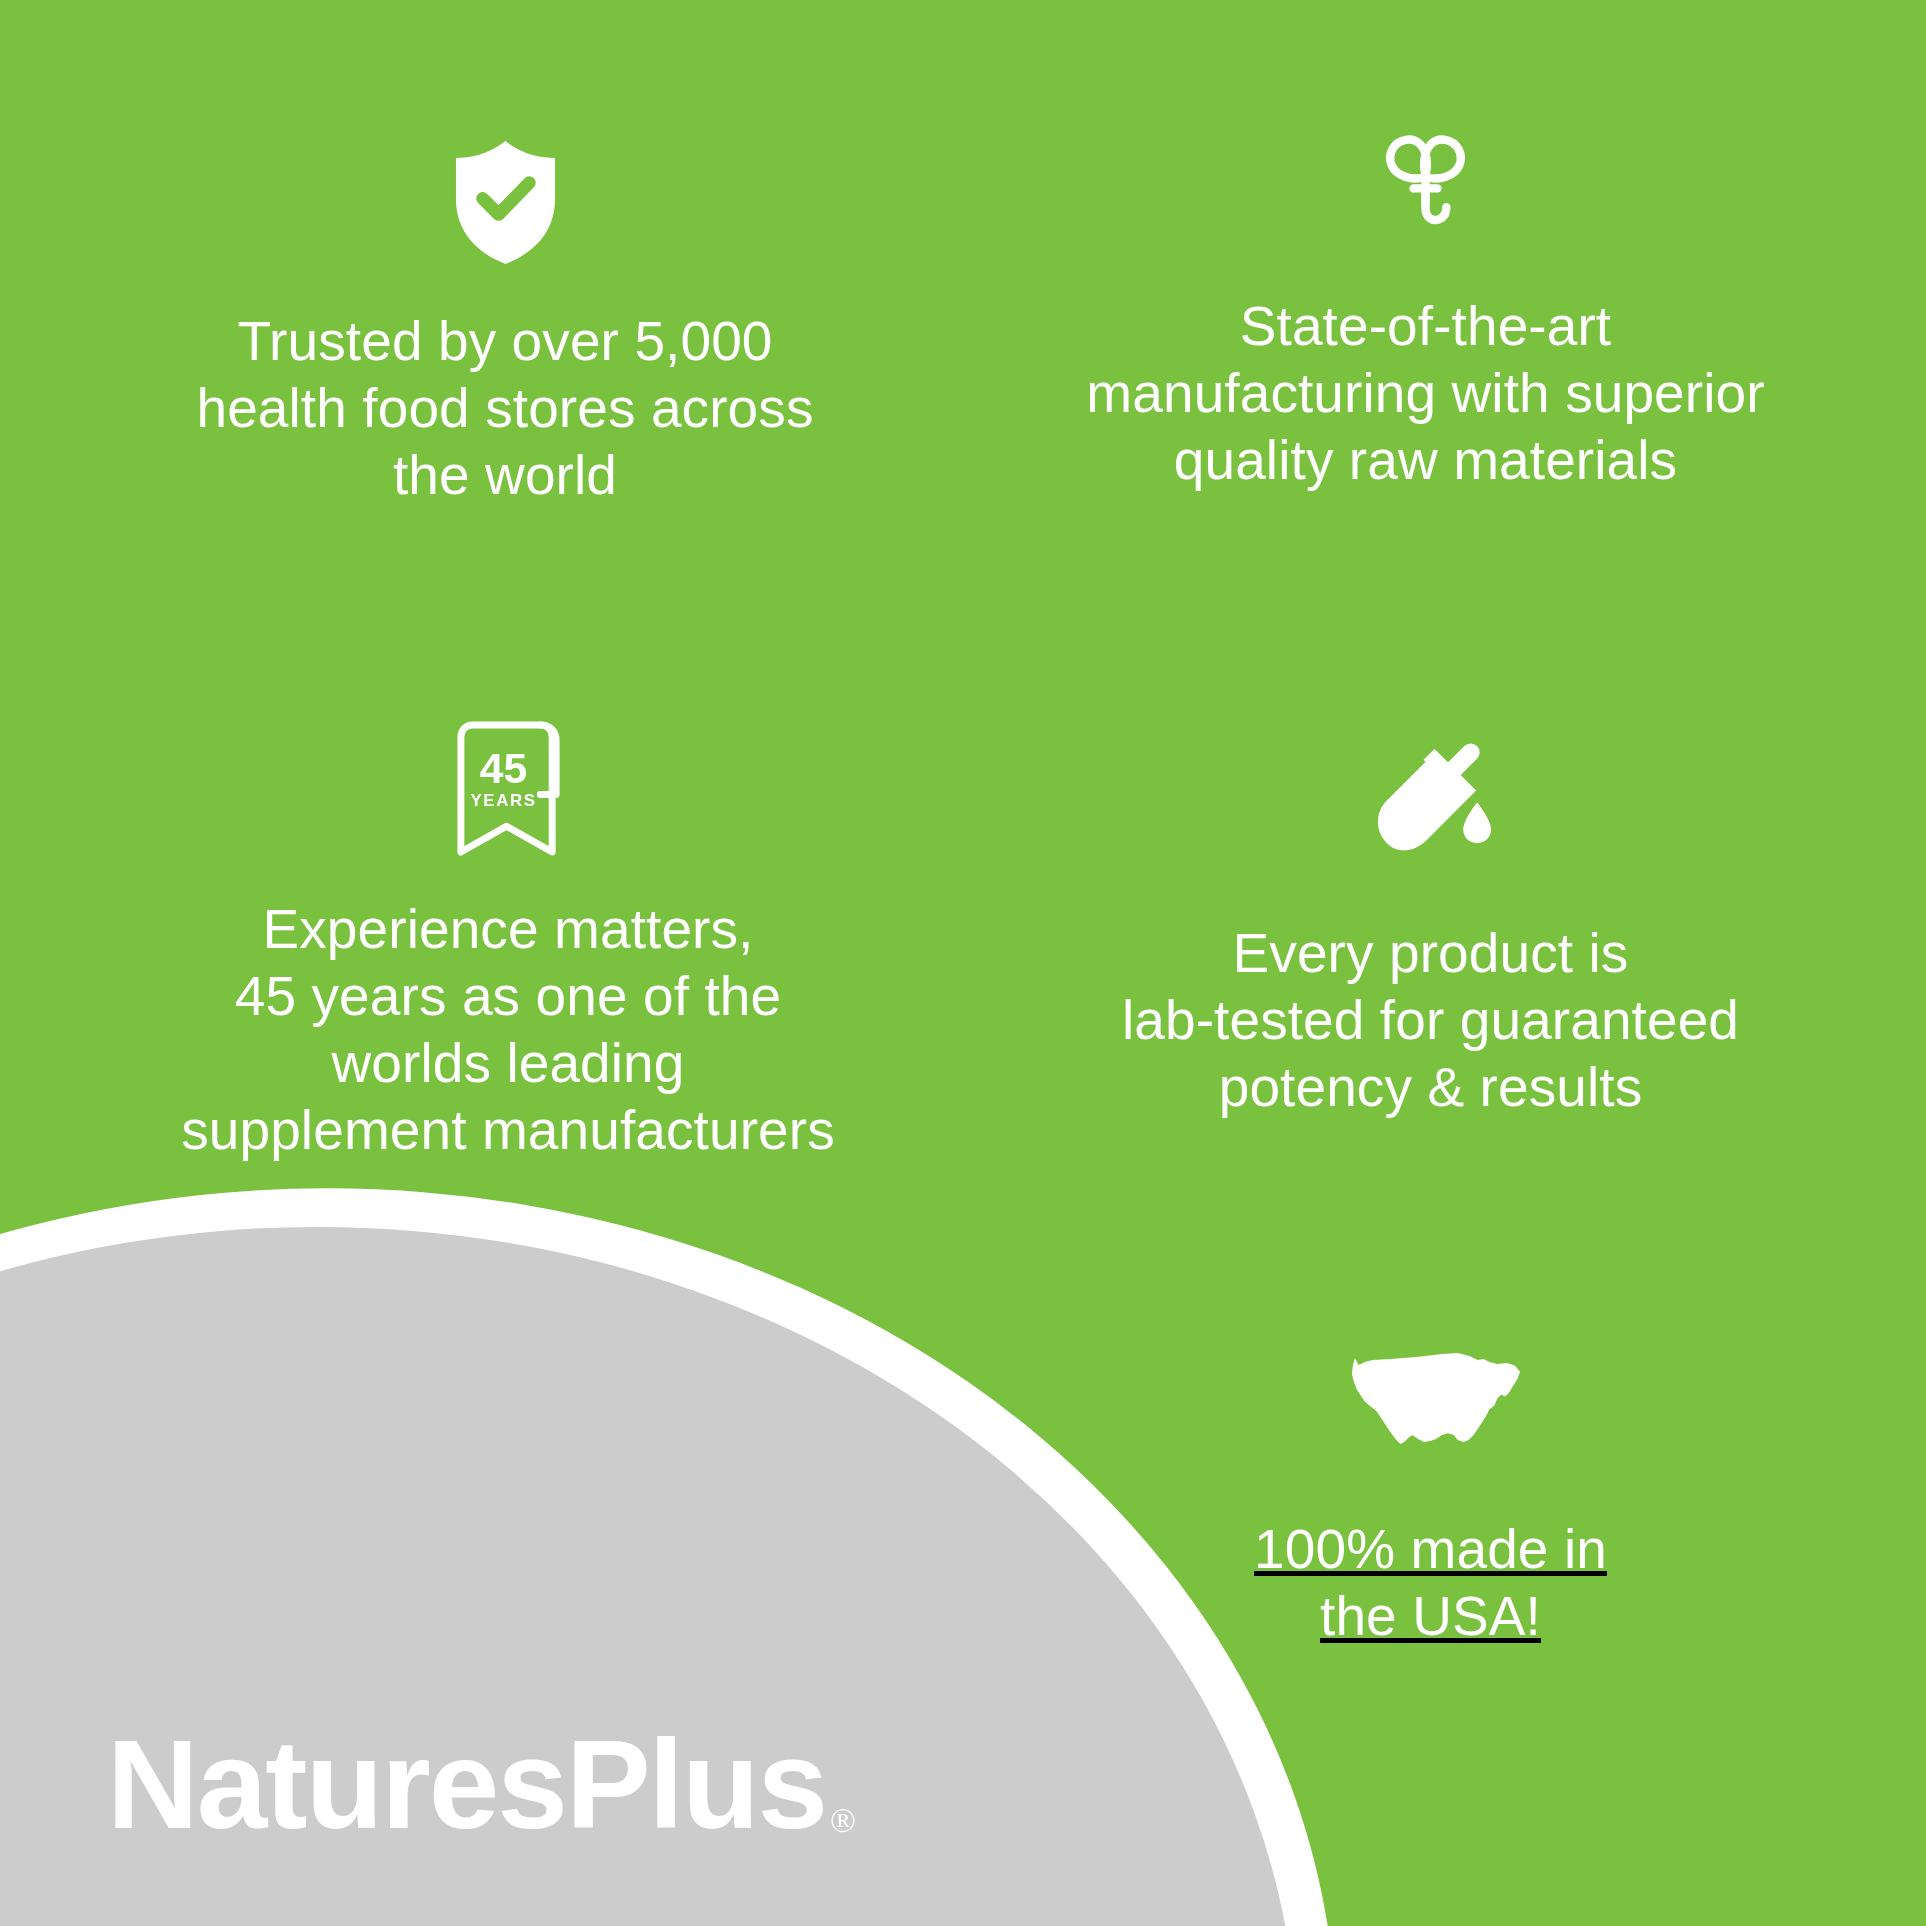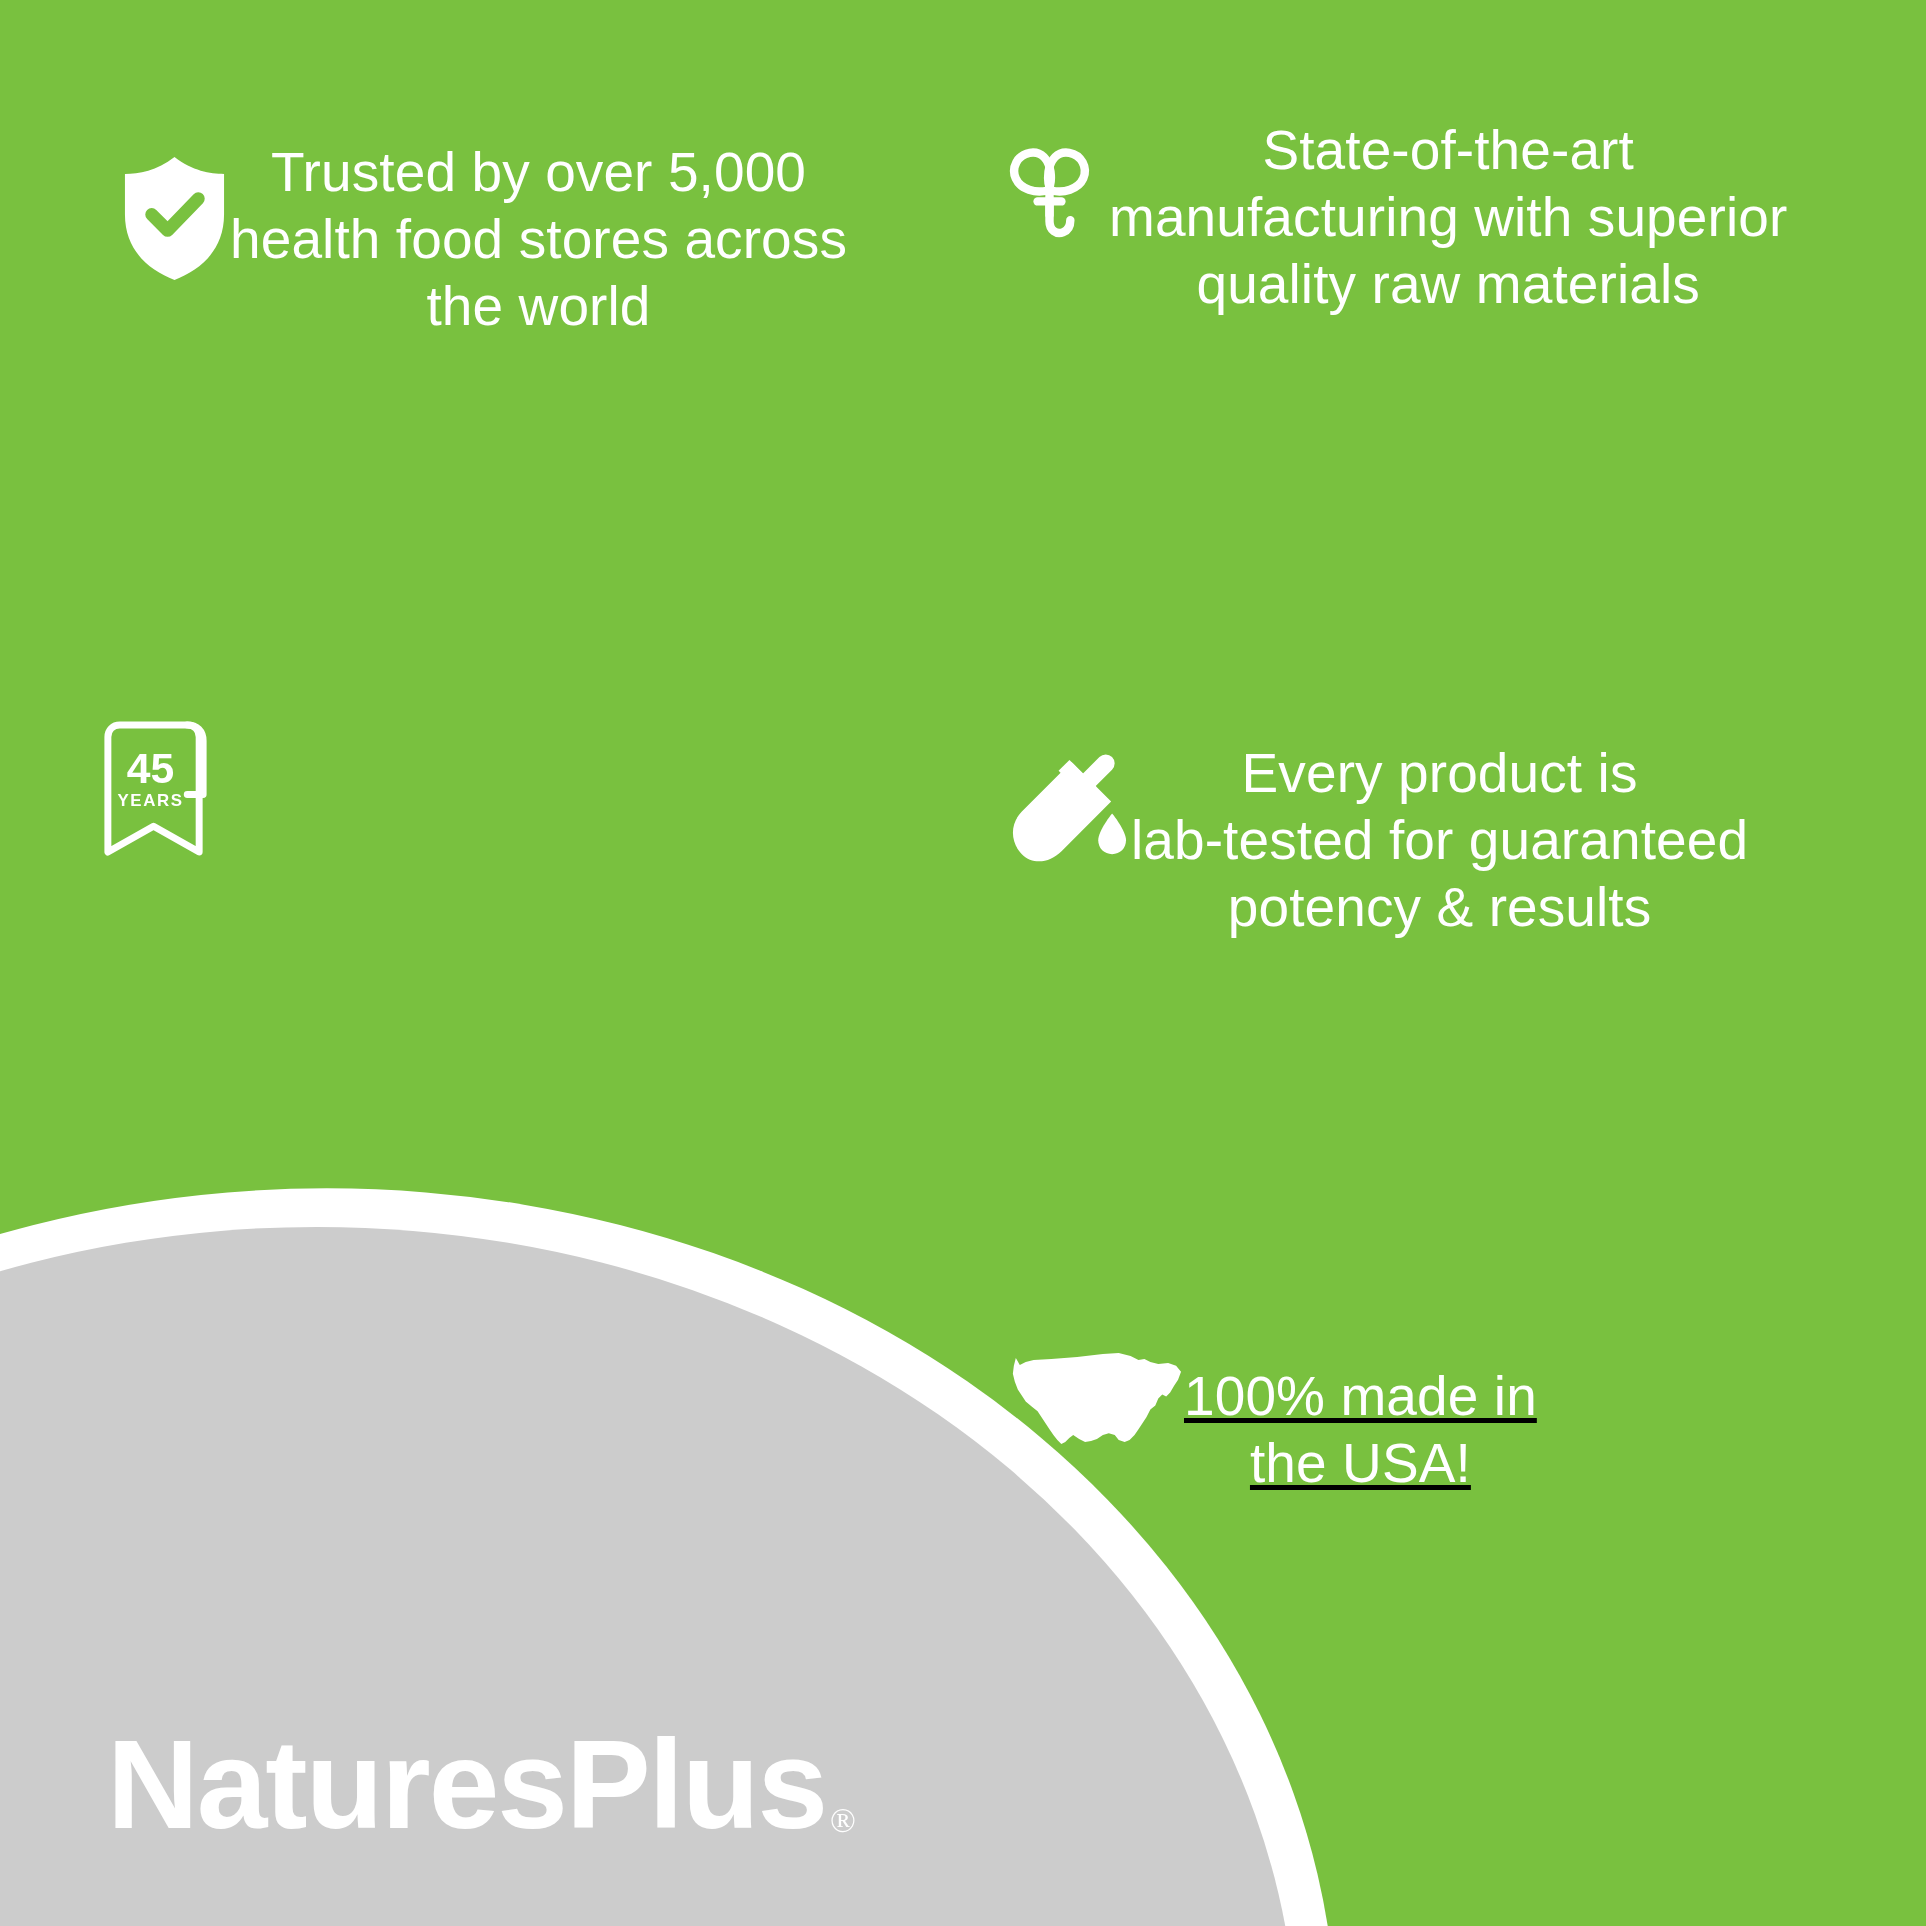--- a/index.html
+++ b/index.html
@@ -23,21 +23,21 @@
     top: 0;
     width: 1927px;
     height: 1927px;
     pointer-events: none;
   }
 
   
   .feature {
     position: absolute;
     display: flex;
-    flex-direction: row;
+    flex-direction: column;
     align-items: center;
     text-align: center;
   }
   .feature-icon {
     display: block;
     line-height: 0;
   }
   .feature-text {
     color: #ffffff;
     font-size: 55px;
@@ -134,20 +134,24 @@
     <span class="feature-icon">
       <svg width="127" height="135" viewBox="0 0 128 136" aria-hidden="true">
 
         <path d="M16 16 C16 9 21 4 28 4 L96 4 C103 4 108 9 108 16 L108 132 L62 106 L16 132 Z" fill="none" stroke="#FFFFFF" stroke-width="7" stroke-linejoin="round"></path>
 
         <path d="M96 4 C106 4 112 10 112 20 L112 74 L96 74" fill="none" stroke="#FFFFFF" stroke-width="7" stroke-linejoin="round" stroke-linecap="round"></path>
         <text x="59" y="62" text-anchor="middle" font-family="Liberation Sans, sans-serif" font-size="43" font-weight="700" fill="#FFFFFF">45</text>
         <text x="59" y="86" text-anchor="middle" font-family="Liberation Sans, sans-serif" font-size="17" font-weight="700" letter-spacing="1.6" fill="#FFFFFF">YEARS</text>
       </svg>
     </span>
+    <div class="feature-text">Experience matters,
+45 years as one of the
+worlds leading
+supplement manufacturers</div>
   </div>
 
   <div class="feature" id="feature-labtested">
     <span class="feature-icon">
       <svg width="131" height="125" viewBox="0 0 132 126" aria-hidden="true">
         <g fill="#FFFFFF">
 
           <path d="M22 104 C10 92 10 73 22 61 L72 11 L112 51 L62 101 C50 113 33 115 22 104 Z"></path>
 
           <path d="M70 9 L59 20 L86 47 L97 36 Z"></path>

